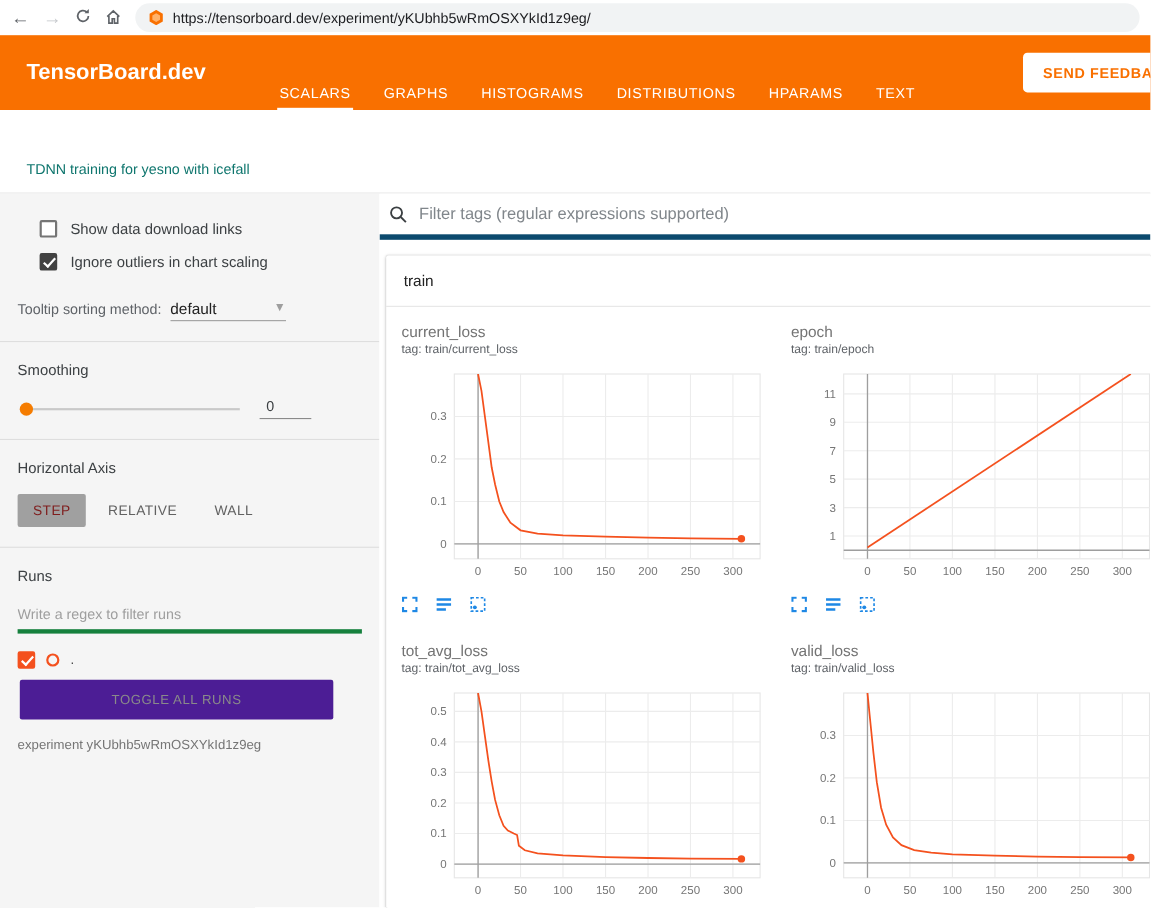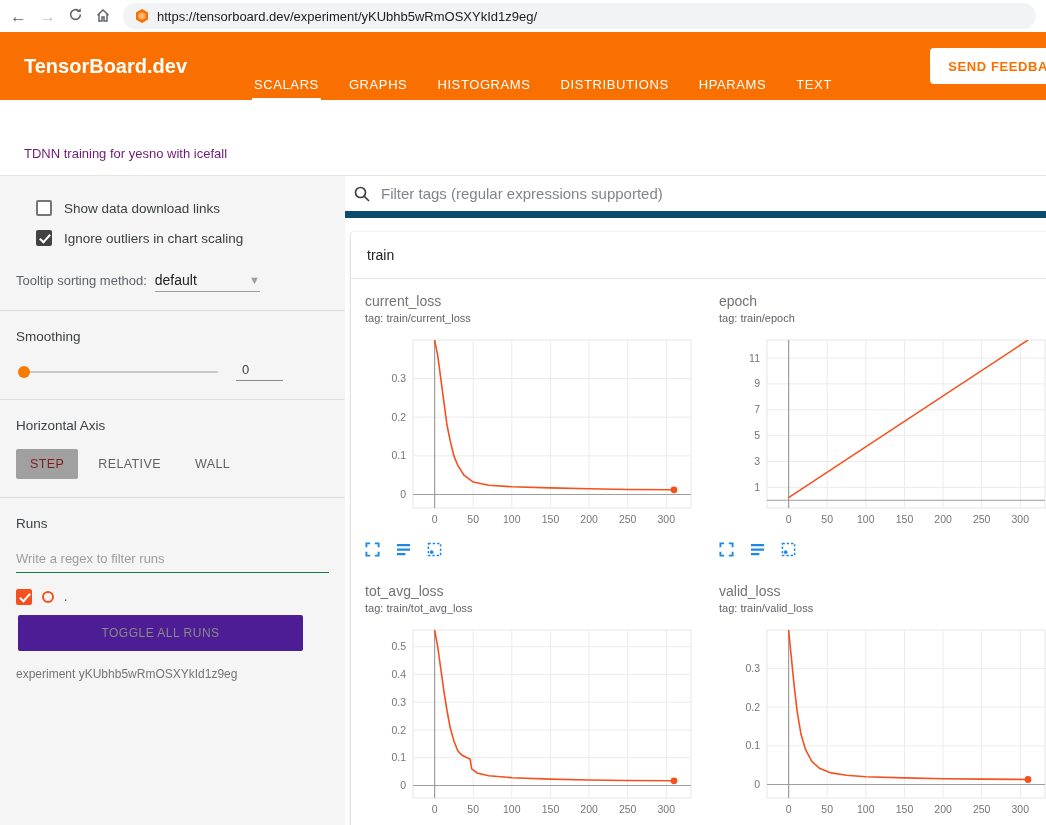--- a/index.html
+++ b/index.html
@@ -27,21 +27,21 @@
   .tab.active::after { content:""; position:absolute; left:13px; right:13px;
     bottom:0; height:2px; background:#fff; }
   .feedback-btn { position:absolute; right:-40px; top:16px; height:36px;
     background:#fff; color:#f97000; border:none; border-radius:4px;
     padding:0 18px; font-size:13px; font-weight:bold; letter-spacing:.6px;
     font-family:"Liberation Sans", sans-serif; cursor:pointer; }
 
   
   .exp-band { height:76px; border-bottom:1px solid #e6e6e6; display:flex;
     align-items:flex-end; padding:0 0 14px 24px; background:#fff; }
-  .exp-title { font-size:13px; color:#701a75; }
+  .exp-title { font-size:13px; color:#0f766e; }
 
   
   .content { display:flex; height:649px; }
   .sidebar { width:345px; flex-shrink:0; background:#f5f5f5; padding:24px 16px;
     overflow:hidden; }
   .main { flex:1; background:#fff; overflow:hidden; }
 
   
   .chk-row { display:flex; align-items:center; gap:12px; margin-bottom:14px;
     font-size:13.5px; color:#3c4043; cursor:pointer;padding-left:20px; }
@@ -70,34 +70,34 @@
   .slider-thumb { position:absolute; top:1px; left:0; width:12px; height:12px;
     border-radius:50%; background:#f57c00; }
   .slider-value { font-size:13px; color:#3c4043; border-bottom:1px solid #8a8a8a;
     padding:0 34px 3px 6px; }
   .axis-btns { display:flex; align-items:center; gap:6px; margin-top:14px; }
   .axis-btn { border:none; border-radius:2px; height:30px; padding:0 14px;
     font-size:12.5px; letter-spacing:.4px; background:transparent; color:#616161;
     font-family:"Liberation Sans", sans-serif; cursor:pointer; }
   .axis-btn.selected { background:#a0a0a0; color:#7f1d1d; }
   .regex-input { width:100%; border:none; outline:none; background:transparent;
-    border-bottom:1px solid #15803d; font-size:13px; color:#212121;
+    border-bottom:4px solid #15803d; font-size:13px; color:#212121;
     padding:4px 0 6px 0; font-family:"Liberation Sans", sans-serif; }
   .regex-input::placeholder { color:#9e9e9e; }
   .run-row { display:flex; align-items:center; gap:10px; margin:16px 0 10px 0; }
   .run-circle { width:12px; height:12px; border:2px solid #f4511e; border-radius:50%; }
   .run-name { font-size:12px; color:#424242; }
   .toggle-runs-btn { width:285px; height:36px; background:#4c1d95; border:none;
     border-radius:2px; font-size:12px; letter-spacing:.5px; color:#8a8a8a;
     font-family:Liberation Sans, sans-serif; cursor:pointer; margin-left:2px; }
   .exp-caption { font-size:12px; color:#757575; margin-top:16px; }
 
   
   .filter-row { height:42px; display:flex; align-items:center; gap:10px;
-    padding:0 0 0 8px; border-bottom:7px solid #0c4a6e; }
+    padding:0 0 0 8px; border-bottom:5px solid #0c4a6e; }
   .filter-placeholder { font-size:15px; color:#80868b; }
   .card { margin:14px 0 0 6px; width:712px; background:#fff; border-radius:2px;
     box-shadow:0 1px 3px rgba(0,0,0,.28), 0 0 1px rgba(0,0,0,.15); }
   .card-header { padding:15px 16px; font-size:14px; color:#212121;
     border-bottom:1px solid #e6e6e6; cursor:pointer; }
   .chart-grid { display:grid; grid-template-columns:334px 334px; column-gap:20px;
     row-gap:26px; padding:14px 14px 20px 14px; }
   .chart-title { font-size:14px; color:#737373; }
   .chart-tag { font-size:11px; color:#5f6368; margin-top:3px; }
   .chart-svg { display:block; margin-top:10px; }

